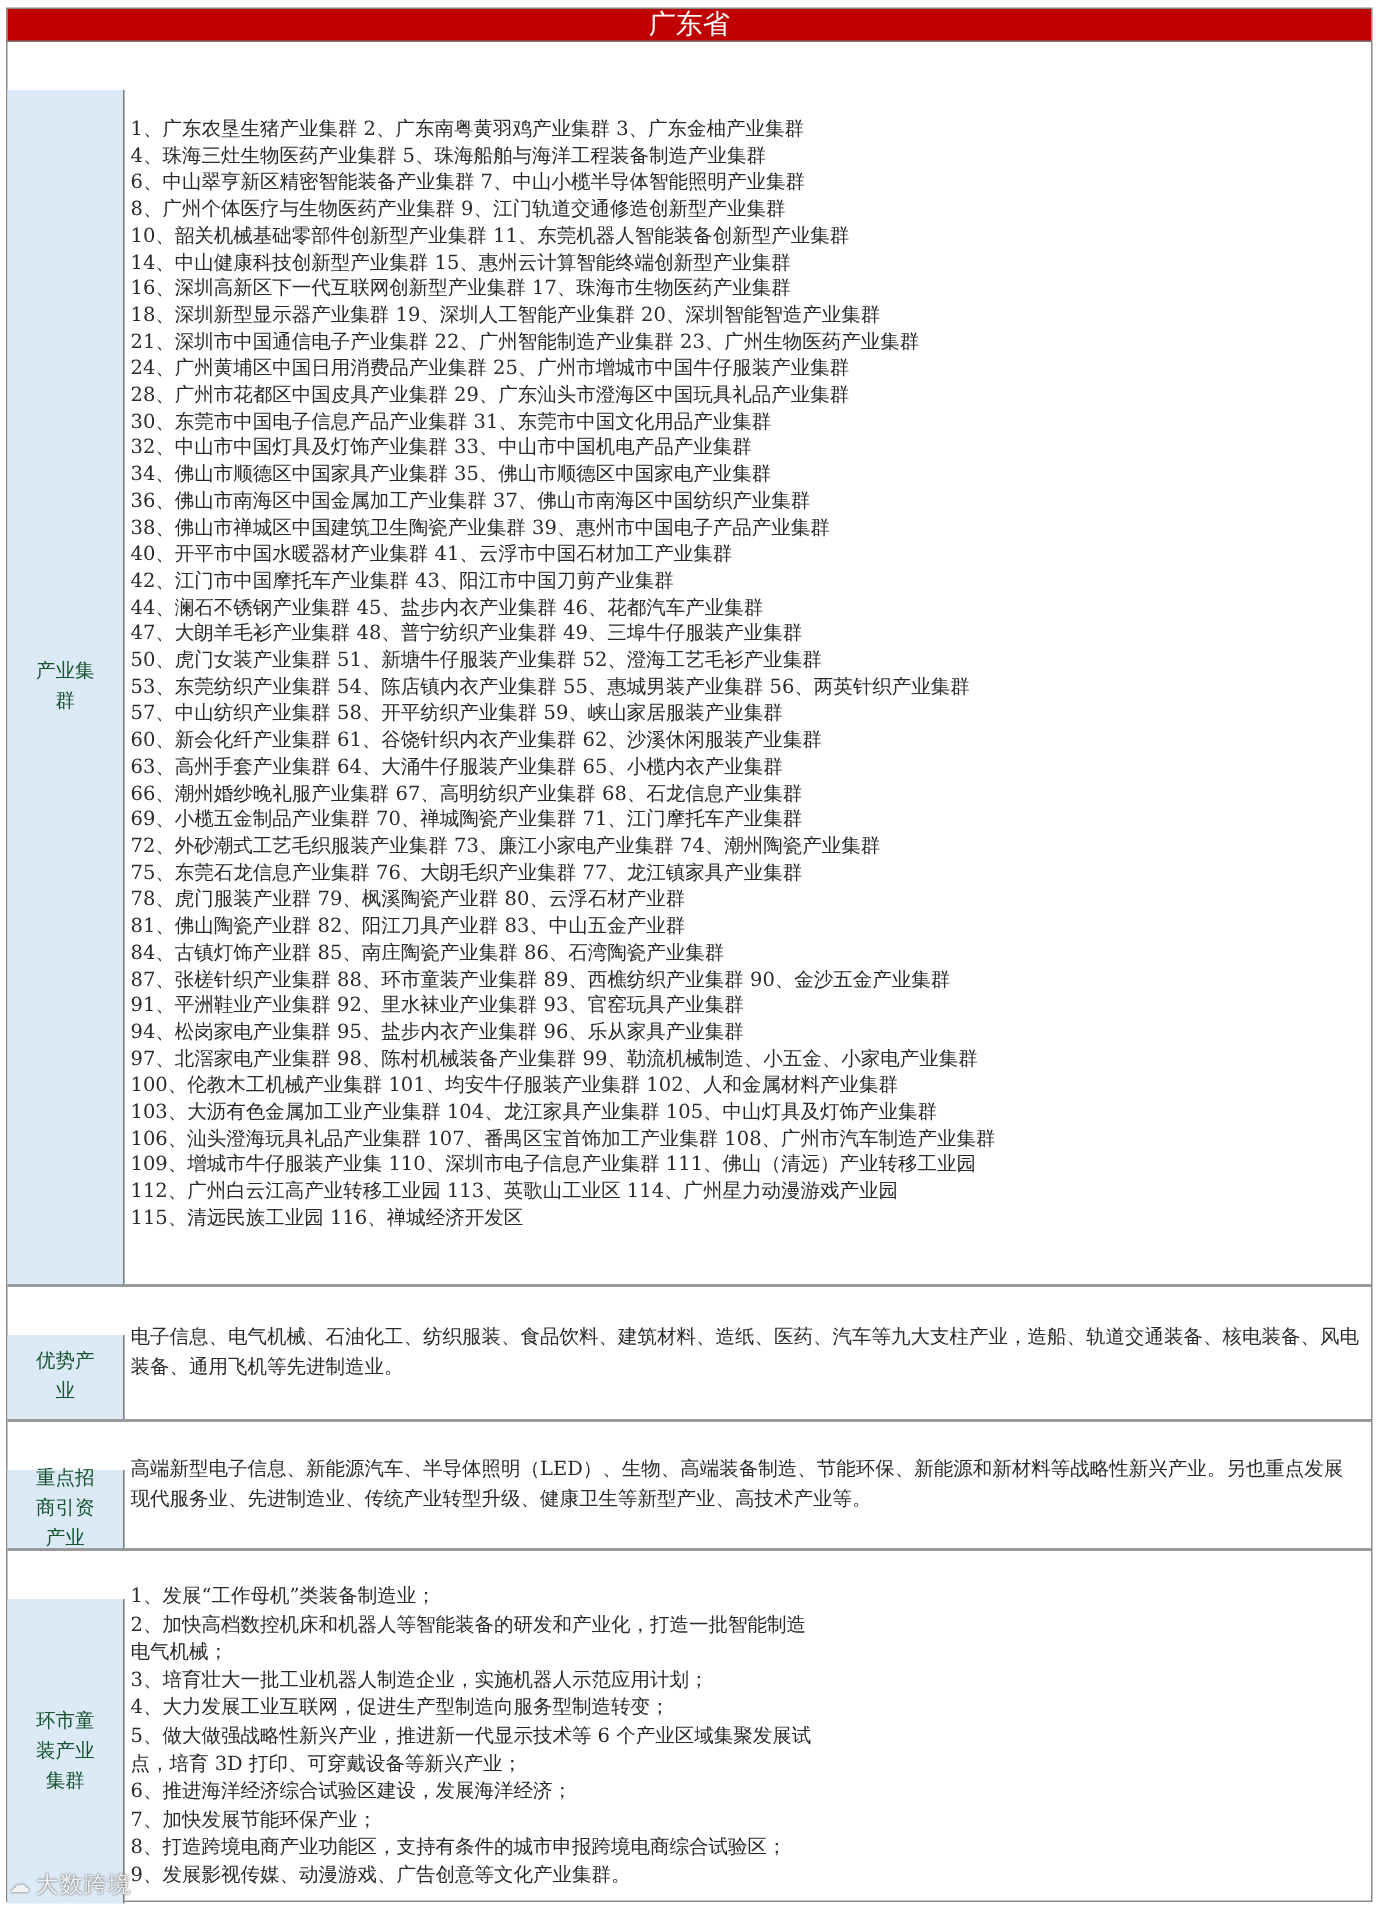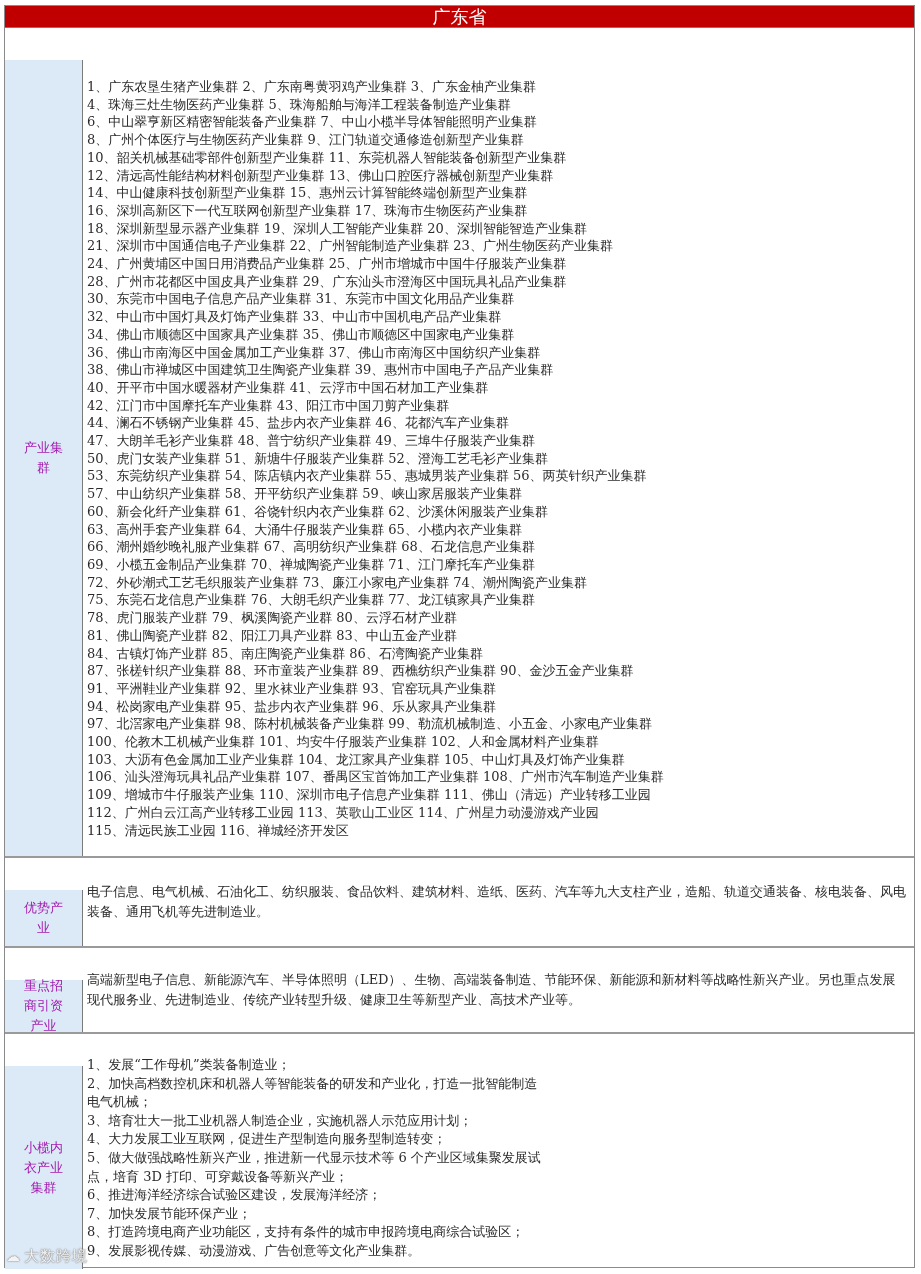--- a/index.html
+++ b/index.html
@@ -8,21 +8,21 @@
   .sheet { position: absolute; left: 4px; top: 5px; width: 911px; height: 1263px;
            border: 1px solid #8a8a8a; box-sizing: border-box; }
   .header { position: absolute; left: 0; top: 0; width: 100%; height: 22px;
             background: #c00000; color: #fff; font-size: 18px; text-align: center;
             line-height: 22px; border-bottom: 1px solid #7a7a7a; box-sizing: border-box; }
   .row { position: absolute; left: 0; width: 100%; box-sizing: border-box;
          border-bottom: 2px solid #9a9a9a; }
   .label { position: absolute; left: 0; top: 0; bottom: 0; width: 78px;
            background: #dce9f6; border-right: 1px solid #7a7a7a; box-sizing: border-box;
            display: flex; align-items: center; justify-content: center; text-align: center;
-           font-size: 13px; line-height: 20px; color: #a21caf; padding: 0 14px; margin-top: 32px; }
+           font-size: 13px; line-height: 20px; color: #14532d; padding: 0 14px; margin-top: 32px; }
   .content { position: absolute; left: 78px; right: 0; top: 0; bottom: 0;
              padding-left: 4px; box-sizing: border-box; font-size: 13px; color: #2a2a2a; }
   .clusters { padding-top: 50px; line-height: 17.7px; }
   .clusters div { white-space: nowrap; }
   .para { display: flex; align-items: center; height: 100%; line-height: 20px;
           padding-right: 8px; }
   .future { padding-top: 22px; line-height: 18.6px; padding-right: 8px; }
   .future div { white-space: normal; }
   .watermark { position: absolute; left: 6px; bottom: 8px; font-size: 15px;
                color: rgba(255,255,255,0.9); font-family: "DejaVu Sans", sans-serif;
@@ -36,21 +36,20 @@
   <div class="header">广东省</div>
 
   <div class="row" style="top:22px;height:830px;">
     <div class="label">产业集群</div>
     <div class="content clusters" id="clusters-list">
         <div>1、广东农垦生猪产业集群 2、广东南粤黄羽鸡产业集群 3、广东金柚产业集群</div>
         <div>4、珠海三灶生物医药产业集群 5、珠海船舶与海洋工程装备制造产业集群</div>
         <div>6、中山翠亨新区精密智能装备产业集群 7、中山小榄半导体智能照明产业集群</div>
         <div>8、广州个体医疗与生物医药产业集群 9、江门轨道交通修造创新型产业集群</div>
         <div>10、韶关机械基础零部件创新型产业集群 11、东莞机器人智能装备创新型产业集群</div>
-        <div>12、清远高性能结构材料创新型产业集群 13、佛山口腔医疗器械创新型产业集群</div>
         <div>14、中山健康科技创新型产业集群 15、惠州云计算智能终端创新型产业集群</div>
         <div>16、深圳高新区下一代互联网创新型产业集群 17、珠海市生物医药产业集群</div>
         <div>18、深圳新型显示器产业集群 19、深圳人工智能产业集群 20、深圳智能智造产业集群</div>
         <div>21、深圳市中国通信电子产业集群 22、广州智能制造产业集群 23、广州生物医药产业集群</div>
         <div>24、广州黄埔区中国日用消费品产业集群 25、广州市增城市中国牛仔服装产业集群</div>
         <div>28、广州市花都区中国皮具产业集群 29、广东汕头市澄海区中国玩具礼品产业集群</div>
         <div>30、东莞市中国电子信息产品产业集群 31、东莞市中国文化用品产业集群</div>
         <div>32、中山市中国灯具及灯饰产业集群 33、中山市中国机电产品产业集群</div>
         <div>34、佛山市顺德区中国家具产业集群 35、佛山市顺德区中国家电产业集群</div>
         <div>36、佛山市南海区中国金属加工产业集群 37、佛山市南海区中国纺织产业集群</div>
@@ -95,21 +94,21 @@
 
   <div class="row" style="top:852px;height:90px;">
     <div class="label">优势产业</div>
     <div class="content">
         <div class="para">电子信息、电气机械、石油化工、纺织服装、食品饮料、建筑材料、造纸、医药、汽车等九大支柱产业，造船、轨道交通装备、核电装备、风电装备、通用飞机等先进制造业。</div>
       </div>
   </div>
 
   <div class="row" style="top:1028px;height:235px;border-bottom:none;">
     <div class="label">
-        <span style="display:block;width:56px;">小榄内衣产业集群</span>
+        <span style="display:block;width:56px;">环市童装产业集群</span>
       </div>
     <div class="content future" id="future-list">
         <div>1、发展“工作母机”类装备制造业；</div>
         <div>2、加快高档数控机床和机器人等智能装备的研发和产业化，打造一批智能制造</div>
         <div>电气机械；</div>
         <div>3、培育壮大一批工业机器人制造企业，实施机器人示范应用计划；</div>
         <div>4、大力发展工业互联网，促进生产型制造向服务型制造转变；</div>
         <div>5、做大做强战略性新兴产业，推进新一代显示技术等 6 个产业区域集聚发展试</div>
         <div>点，培育 3D 打印、可穿戴设备等新兴产业；</div>
         <div>6、推进海洋经济综合试验区建设，发展海洋经济；</div>

